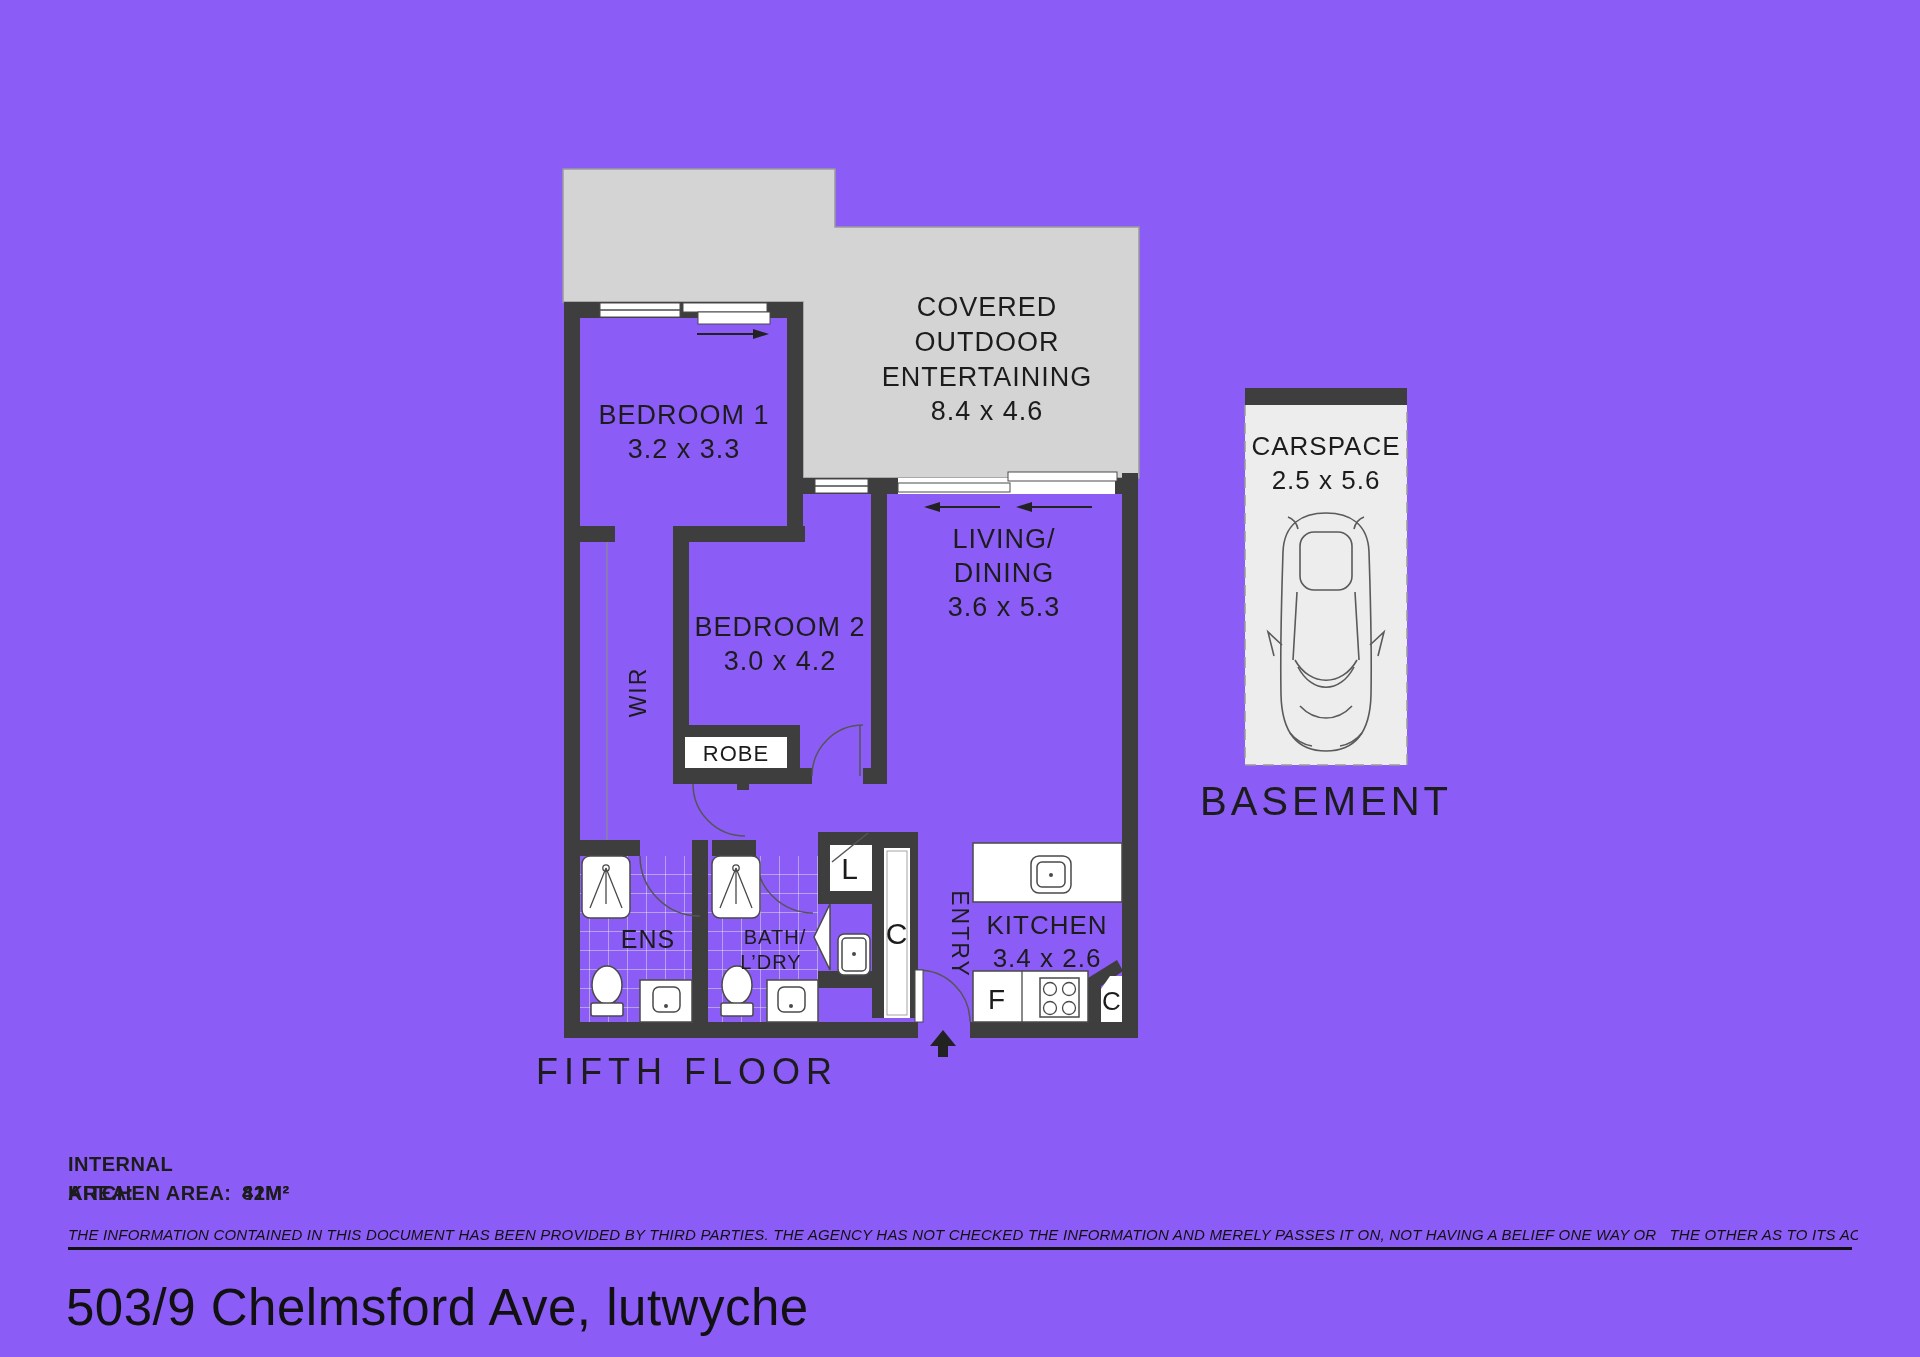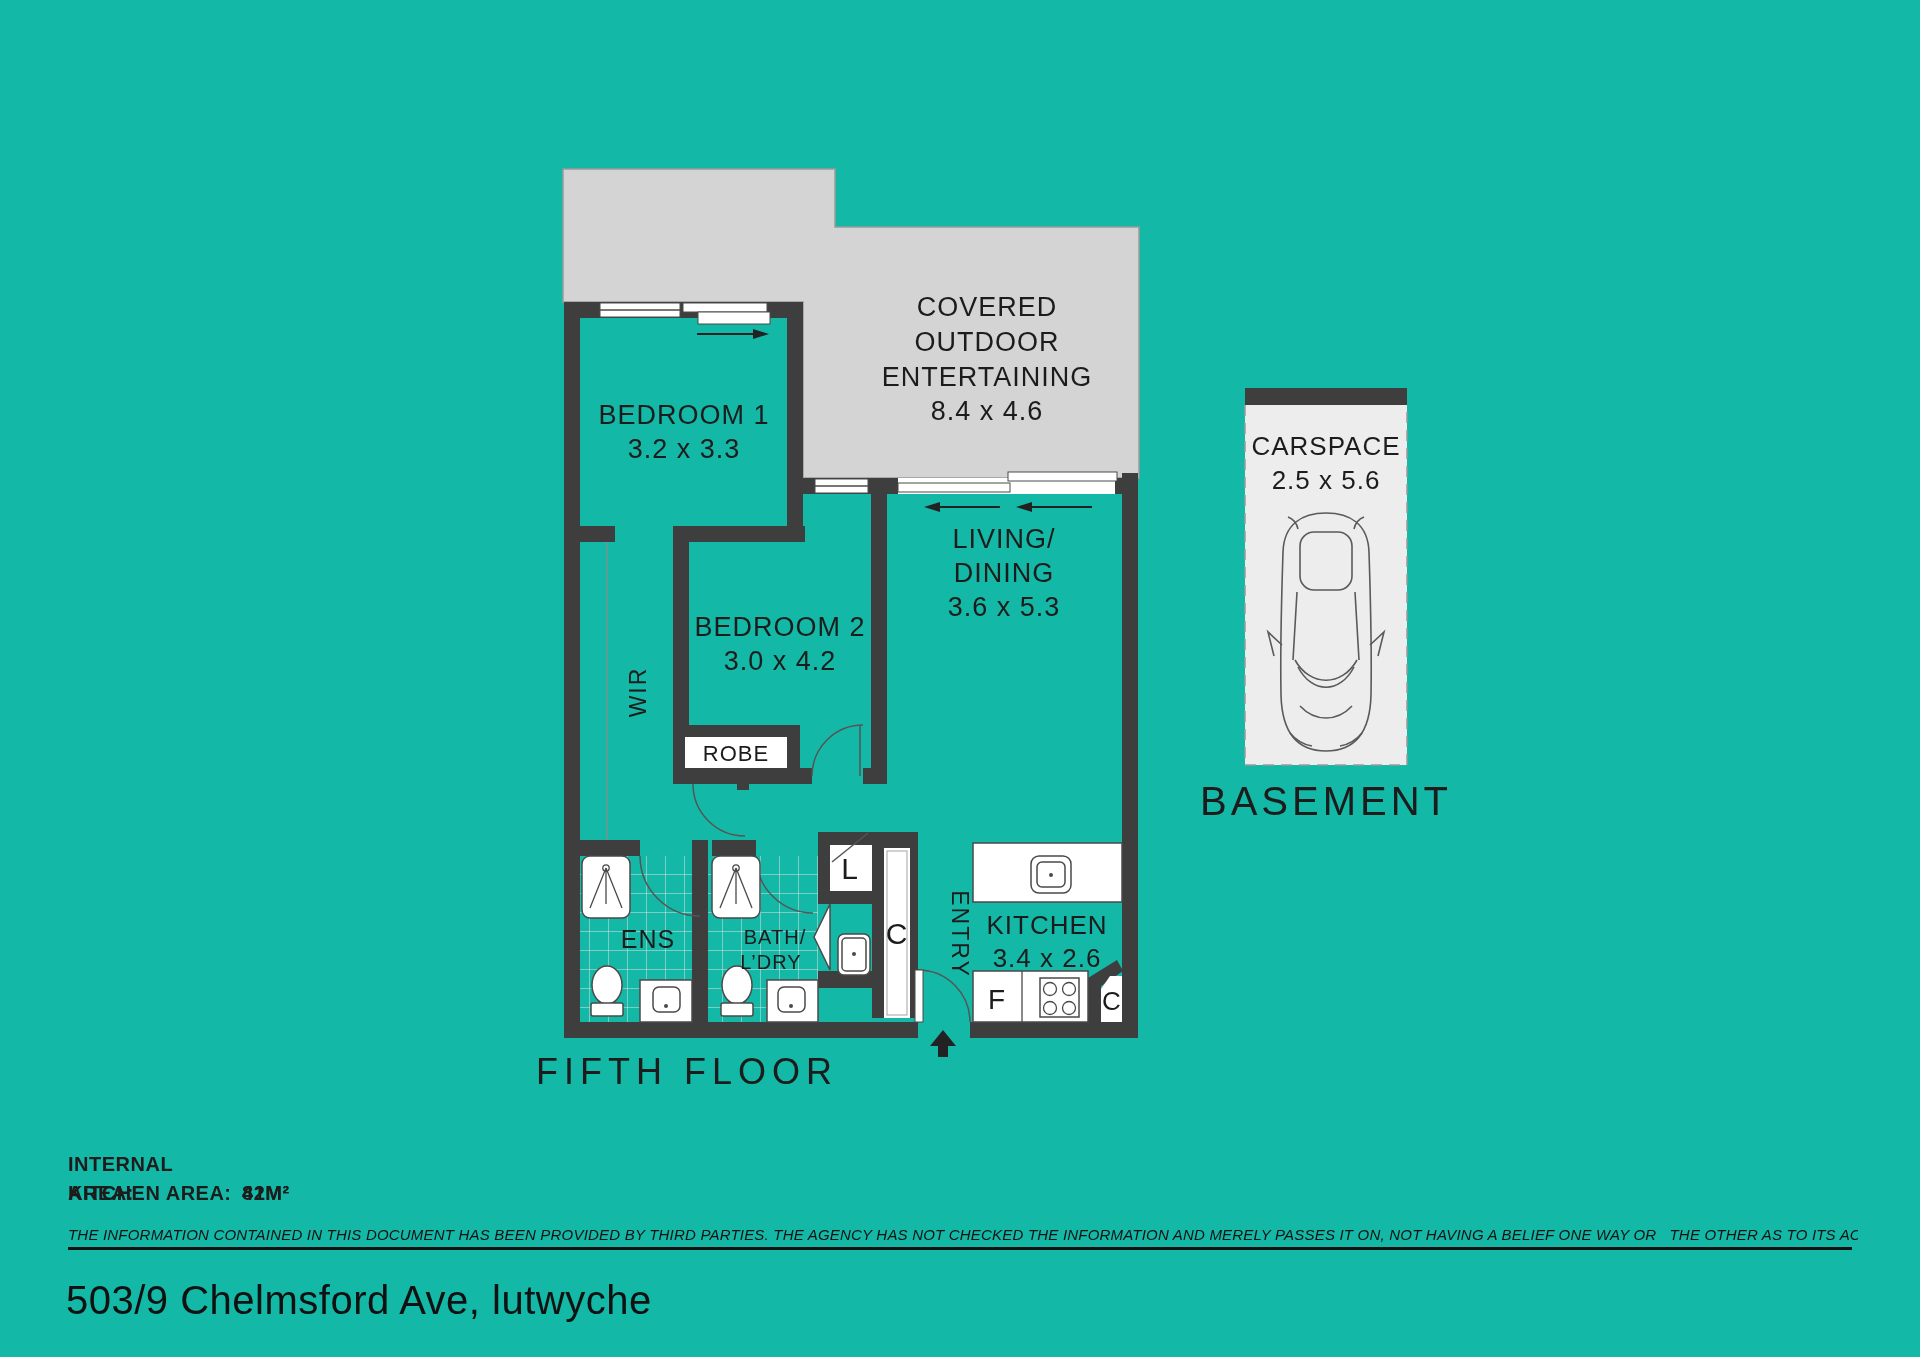--- a/index.html
+++ b/index.html
@@ -1,16 +1,16 @@
 <!DOCTYPE html>
 <html style="--wall: #3E3E3E; --balcony: #D4D4D4; --carspace: #EDEDED; --ink: #1C1C1C;"><head>
 <meta charset="utf-8">
 <style>
   html,body{margin:0;padding:0;background:#ffffff;}
-  .page{position:relative;width:1920px;height:1357px;background:#14b8a6;overflow:hidden;
+  .page{position:relative;width:1920px;height:1357px;background:#8b5cf6;overflow:hidden;
         font-family:"Liberation Sans",sans-serif;color:var(--ink,#1c1c1c);}
   .plan-svg{position:absolute;left:0;top:0;width:1920px;height:1357px;}
 
   
   .wall{fill:var(--wall,#3e3e3e);}
   .balcony{fill:var(--balcony,#d4d4d4);stroke:#9a9a9a;stroke-width:1.5;}
   .opening{fill:#ffffff;stroke:#4a4a4a;stroke-width:1;}
   .openfill{fill:#ffffff;}
   .fixture{fill:#ffffff;stroke:#4a4a4a;stroke-width:1.5;}
   .fixline{fill:none;stroke:#4a4a4a;stroke-width:1.3;}
@@ -23,21 +23,21 @@
   .carline{fill:none;stroke:#5a5a5a;stroke-width:1.6;}
   .dash{fill:none;stroke:#9a9a9a;stroke-width:1.5;stroke-dasharray:11 7;}
 
   
   .areas{position:absolute;left:68px;top:1150px;font-size:20px;font-weight:bold;letter-spacing:.5px;}
   .areas .row{height:29px;line-height:29px;}
   .areas .alabel{display:inline-block;width:168px;}
   .disclaimer{position:absolute;left:68px;top:1226px;width:1790px;font-size:15px;font-style:italic;
               letter-spacing:.2px;white-space:pre;overflow:hidden;color:#111;}
   .rule{position:absolute;left:68px;top:1247px;width:1784px;height:3px;background:#111;}
-  .address{position:absolute;left:66px;top:1278px;font-size:40px;letter-spacing:.5px;color:#111;}
+  .address{position:absolute;left:66px;top:1278px;font-size:51px;letter-spacing:.5px;color:#111;}
 </style>
 </head>
 <body>
 
 <div class="page">
 
   <svg class="plan-svg" viewBox="0 0 1920 1357" xmlns="http://www.w3.org/2000/svg">
     <defs>
       <pattern id="tiles" width="19" height="19" patternUnits="userSpaceOnUse">
         <path d="M19,0 H0 V19" fill="none" stroke="#e3e3e3" stroke-width="1"></path>

